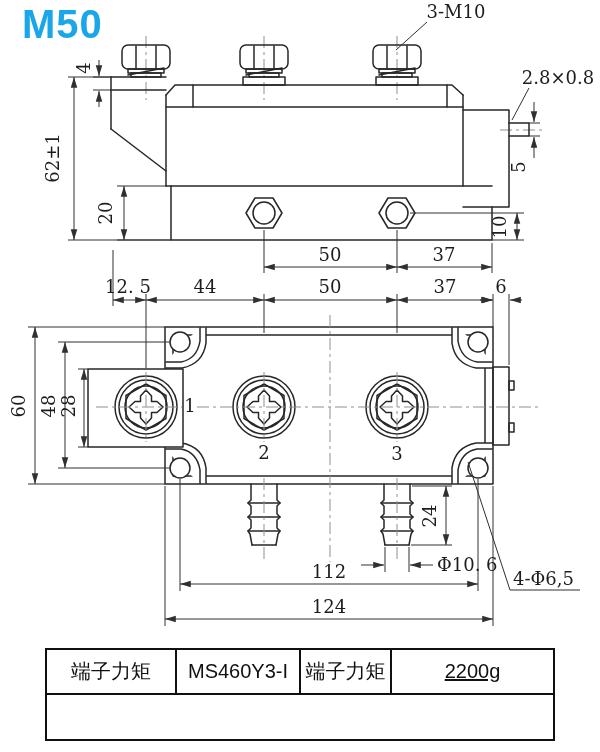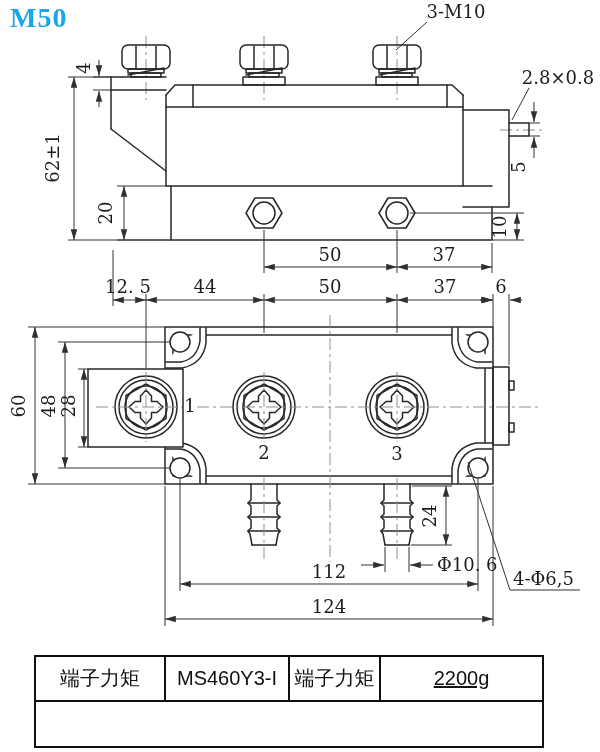--- a/index.html
+++ b/index.html
@@ -1,28 +1,28 @@
 <!DOCTYPE html>
 <html><head>
 <meta charset="utf-8">
 <style>
   html,body{margin:0;padding:0;background:#ffffff;}
   #stage{position:relative;width:600px;height:752px;background:#fff;overflow:hidden;
          font-family:"Liberation Sans",sans-serif;}
-  #title{position:absolute;left:10px;top:2px;font-size:28px;font-weight:bold;
-         color:#19a7e9;letter-spacing:1px;font-family:Liberation Serif, serif;}
+  #title{position:absolute;left:22px;top:2px;font-size:40px;font-weight:bold;
+         color:#19a7e9;letter-spacing:1px;}
   svg{position:absolute;left:0;top:0;}
   svg text{font-family:"DejaVu Serif",serif;font-size:18px;fill:#1d1d1d;}
   .out{stroke:#272727;stroke-width:1.5;fill:none;stroke-linecap:round;stroke-linejoin:round;}
   .outf{stroke:#272727;stroke-width:1.5;fill:#ffffff;stroke-linejoin:round;}
   .dim{stroke:#303030;stroke-width:1;fill:none;}
   .cl{stroke:#8f8f8f;stroke-width:1;fill:none;stroke-dasharray:12 4 3 4;}
-  #spec{position:absolute;left:34px;top:648px;width:510px;height:93px;
+  #spec{position:absolute;left:45px;top:648px;width:510px;height:93px;
         border:2.5px solid #101010;box-sizing:border-box;display:grid;
-        grid-template-columns:130px 124px 91px 1fr;grid-template-rows:1fr 1fr;margin-top:7px;}
+        grid-template-columns:130px 124px 91px 1fr;grid-template-rows:1fr 1fr;}
   #spec .cell{border-right:2px solid #101010;border-bottom:2px solid #101010;
         display:flex;align-items:center;justify-content:center;
         font-size:20px;color:#111;}
   #spec .cell:nth-child(4n){border-right:none;text-decoration:underline;}
   #spec .cell:nth-child(n+5){border-bottom:none;}
 </style>
 </head>
 <body>
 
 <div id="stage">

